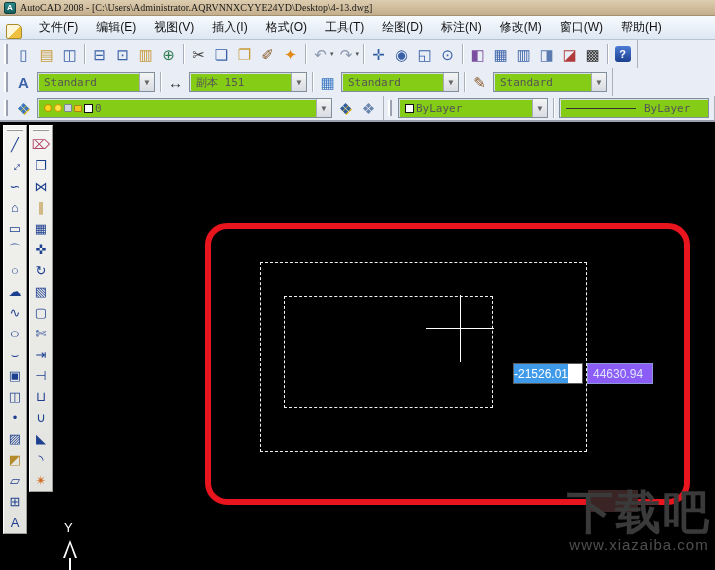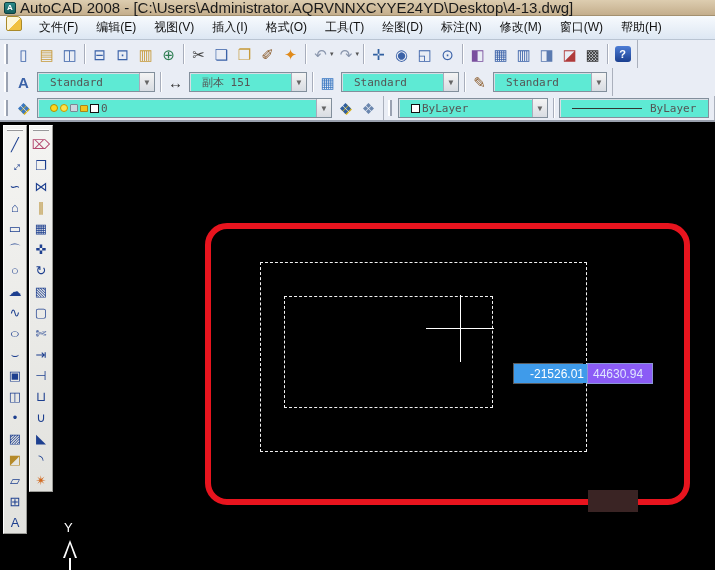--- a/index.html
+++ b/index.html
@@ -2,41 +2,41 @@
 <html><head>
 <meta charset="utf-8">
 <style>
   * { margin:0; padding:0; box-sizing:border-box; }
   html,body { width:715px; height:570px; overflow:hidden; font-family:"Liberation Sans", sans-serif; }
   #app { width:715px; height:570px; display:flex; flex-direction:column; background:#000; position:relative; }
 
   
   .titlebar { height:16px; background:linear-gradient(#e3d5bc,#cdb globe); background:linear-gradient(#ddcdb0,#c4ae8c); display:flex; align-items:center; padding:0 4px; gap:4px; flex:0 0 auto; border-bottom:1px solid #a3906f; }
   .app-icon { width:12px; height:12px; background:linear-gradient(#2e8b8b,#175e5e); border:1px solid #0c3f3f; color:#fff; font-size:8px; font-weight:bold; display:flex; align-items:center; justify-content:center; border-radius:2px; }
-  .title-text { font-size:15px; color:#1a1a1a; white-space:nowrap; }
+  .title-text { font-size:10px; color:#1a1a1a; white-space:nowrap;font-family:Liberation Serif, serif; }
 
   
-  .menubar { height:24px; background:linear-gradient(#f7fafd,#dde7f3); display:flex; align-items:flex-start; padding:0 6px; gap:2px; flex:0 0 auto; border-bottom:1px solid #b9c4d2; }
+  .menubar { height:24px; background:linear-gradient(#f7fafd,#dde7f3); display:flex; align-items:flex-end; padding:0 6px; gap:2px; flex:0 0 auto; border-bottom:1px solid #b9c4d2; }
   .doc-icon { width:16px; height:15px; background:linear-gradient(135deg,#fdf6d8 55%,#f0c040 55%); border:1px solid #a98a2a; border-radius:2px 5px 2px 2px; margin-right:6px; }
   .menu-item { font-size:12px; color:#111; padding:3px 9px; cursor:default; white-space:nowrap; }
 
   
   .toolrow { background:#e9edf5; display:flex; align-items:center; flex:0 0 auto; }
   .row1 { height:28px; } .row2 { height:28px; } .row3 { height:26px; border-bottom:2px solid #9aa0ad; }
   .tb-panel { display:inline-flex; align-items:center; height:100%; border-right:1px solid #aab0bc; padding:0 3px; }
   .grip { width:3px; height:70%; border-left:2px solid #fff; border-right:2px solid #9aa2b2; margin:0 4px 0 1px; }
   .tb-group { display:flex; align-items:center; }
   .tb-sep { width:1px; height:20px; background:#a8aebc; margin:0 3px; box-shadow:1px 0 0 #fff; }
   .tb-btn { width:23px; height:23px; display:flex; align-items:center; justify-content:center; border:1px solid transparent; border-radius:2px; cursor:default; position:relative; }
   .tb-btn .glyph { font-size:15px; line-height:1; color:#3b62a8; }
   .caret { font-size:7px; color:#555; margin:0 1px 0 -2px; }
   .help-btn .glyph { width:16px; height:16px; background:linear-gradient(#4d7dd6,#1a3f8f); color:#fff; font-size:11px; font-weight:bold; border-radius:3px; display:flex; align-items:center; justify-content:center; }
 
   
-  .combo { background:#5eead4; border:1px solid #828f9c; box-shadow:inset 1px 1px 0 #d7dde4; height:20px; display:flex; align-items:center; font-family:"DejaVu Sans Mono", monospace; font-size:11px; color:#555; padding-left:12px; position:relative; margin:0 2px; }
+  .combo { background:#84cc16; border:1px solid #828f9c; box-shadow:inset 1px 1px 0 #d7dde4; height:20px; display:flex; align-items:center; font-family:"DejaVu Sans Mono", monospace; font-size:11px; color:#555; padding-left:6px; position:relative; margin:0 2px; }
   .combo .cval { flex:1; white-space:nowrap; overflow:hidden; }
   .combo .cbtn { width:15px; height:100%; background:linear-gradient(#f4f4f4,#d8dce2); border-left:1px solid #aab; display:flex; align-items:center; justify-content:center; font-size:8px; color:#666; }
   .mini { display:inline-block; margin-right:2px; }
   .mini-bulb { width:8px; height:8px; border-radius:50%; background:#ffd71e; border:1px solid #b08f00; }
   .mini-freeze { width:8px; height:8px; border-radius:50%; background:#ffe24a; border:1px solid #c79a00; }
   .mini-plot { width:8px; height:8px; background:#cfd6de; border:1px solid #7c8794; border-radius:1px; }
   .mini-lock { width:8px; height:7px; background:#f2c41d; border:1px solid #a8851a; border-radius:1px 1px 0 0; }
   .mini-swatch { width:9px; height:9px; background:#fff; border:1px solid #111; }
   .linetype-line { display:inline-block; width:70px; height:1px; background:#333; margin-right:8px; }
 
@@ -46,21 +46,21 @@
   .vstrip { position:absolute; width:24px; background:linear-gradient(#f4f4f2,#e2e2de); border:1px solid #9b9b97; border-top-color:#fff; border-left-color:#fff; display:flex; flex-direction:column; align-items:center; padding-top:2px; }
   .vgrip { width:70%; height:2px; border-top:1px solid #fff; border-bottom:1px solid #98989a; margin:1px 0 3px; }
   .v-btn { width:21px; height:21px; display:flex; align-items:center; justify-content:center; cursor:default; border:1px solid transparent; }
   .v-btn .glyph { font-size:13px; line-height:1; color:#1d3f8f; }
 
   .red-rect { position:absolute; border:6px solid #e8141e; border-radius:22px; }
   .dashed-rect { position:absolute; border:1px dashed #f2f2f2; }
   .xhair { position:absolute; background:#fff; }
 
   .dyn-x { position:absolute; background:#fff; border:1px solid #5a5a5a; height:21px; width:70px; font-size:12px; display:flex; align-items:center; }
-  .dyn-x .sel { background:#3f9bea; color:#fff; padding:2px 16px; height:100%; display:flex; align-items:center; }
+  .dyn-x .sel { background:#3f9bea; color:#fff; padding:2px 0; height:100%; display:flex; align-items:center; }
   .dyn-y { position:absolute; background:#232d72; border:1px solid #8b97d6; height:21px; width:66px; font-size:12px; color:#dfe5ff; display:flex; align-items:center; padding-left:5px; }
 
   .wm-box { position:absolute; background:#3a2424; z-index:6; }
   .watermark { position:absolute; text-align:center; z-index:7; }
   .wm-title { font-size:46px; font-weight:bold; color:#3a3a3a; line-height:1.05; letter-spacing:2px; white-space:nowrap; }
   .wm-url { font-size:15px; color:#4f4f4f; letter-spacing:1px; }
 
   .ucs-y { position:absolute; color:#fff; font-size:13px; }
   .ucs-arrowline { position:absolute; background:#fff; }
   .tri-outline { width:14px; height:18px; position:absolute; clip-path:polygon(50% 0,100% 100%,0 100%); background:#fff; }
@@ -396,19 +396,23 @@
     <div class="xhair" style="left:460px; top:173px; width:1px; height:67px;"></div>
 
     <div class="dyn-x" style="left:513px; top:241px;">
       <span class="sel" style="background: rgb(63, 155, 234);">-21526.01</span>
     </div>
     <div class="dyn-y" style="left: 587px; top: 241px; background: #8b5cf6;">
       <span>44630.94</span>
     </div>
 
     <div class="wm-box" style="left:588px; top:368px; width:50px; height:22px;"></div>
+    <div class="watermark" style="left:563px; top:366px; width:152px;">
+      <div class="wm-title">下载吧</div>
+      <div class="wm-url">www.xiazaiba.com</div>
+    </div>
 
     <div class="ucs-y" style="left:64px; top:398px;">Y</div>
     <div class="tri-outline" style="left:63px; top:418px;"></div>
     <div class="tri-inner" style="left:65px; top:422px;"></div>
     <div class="ucs-arrowline" style="left:69px; top:436px; width:2px; height:12px;"></div>
   </div>
 </div>
 
 </body></html>

